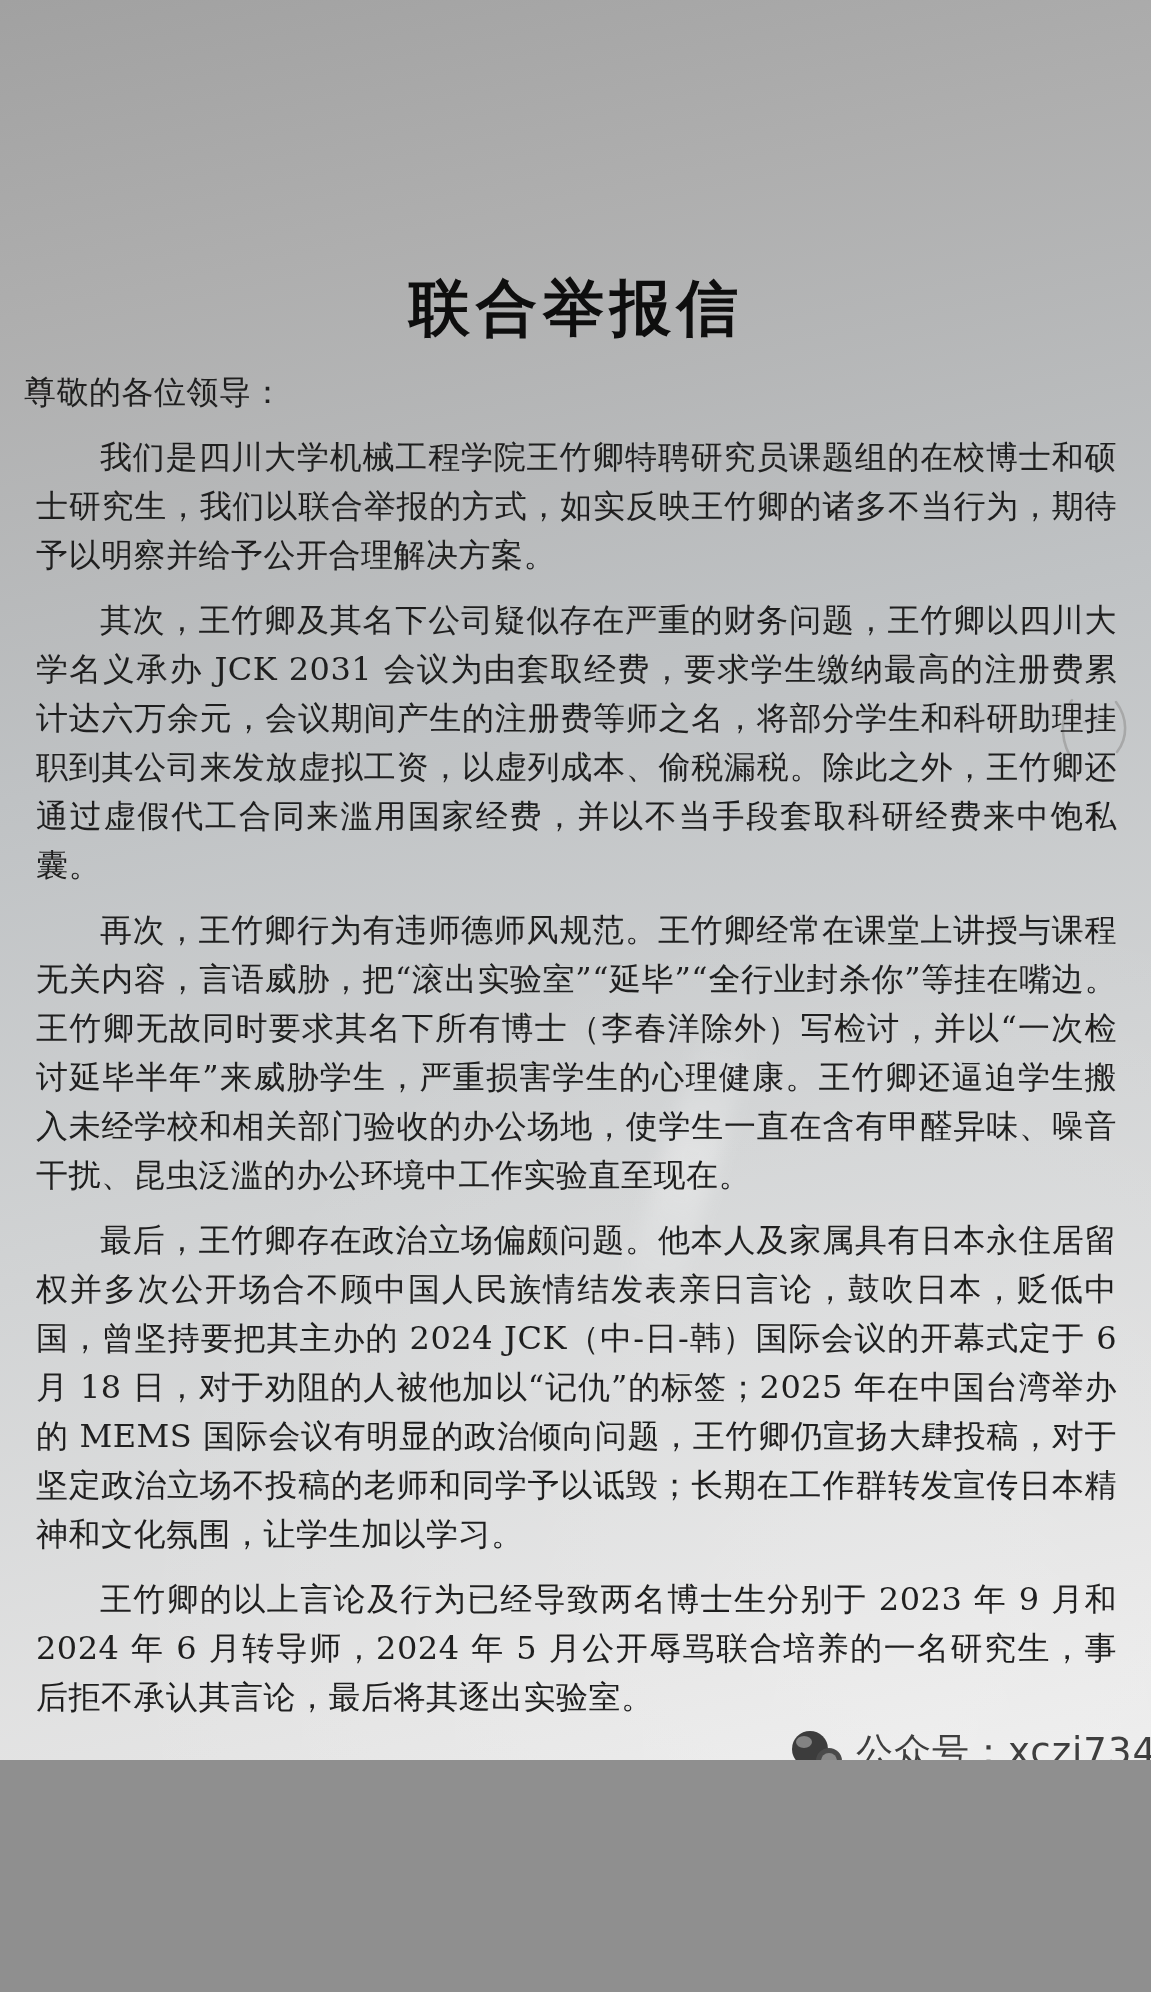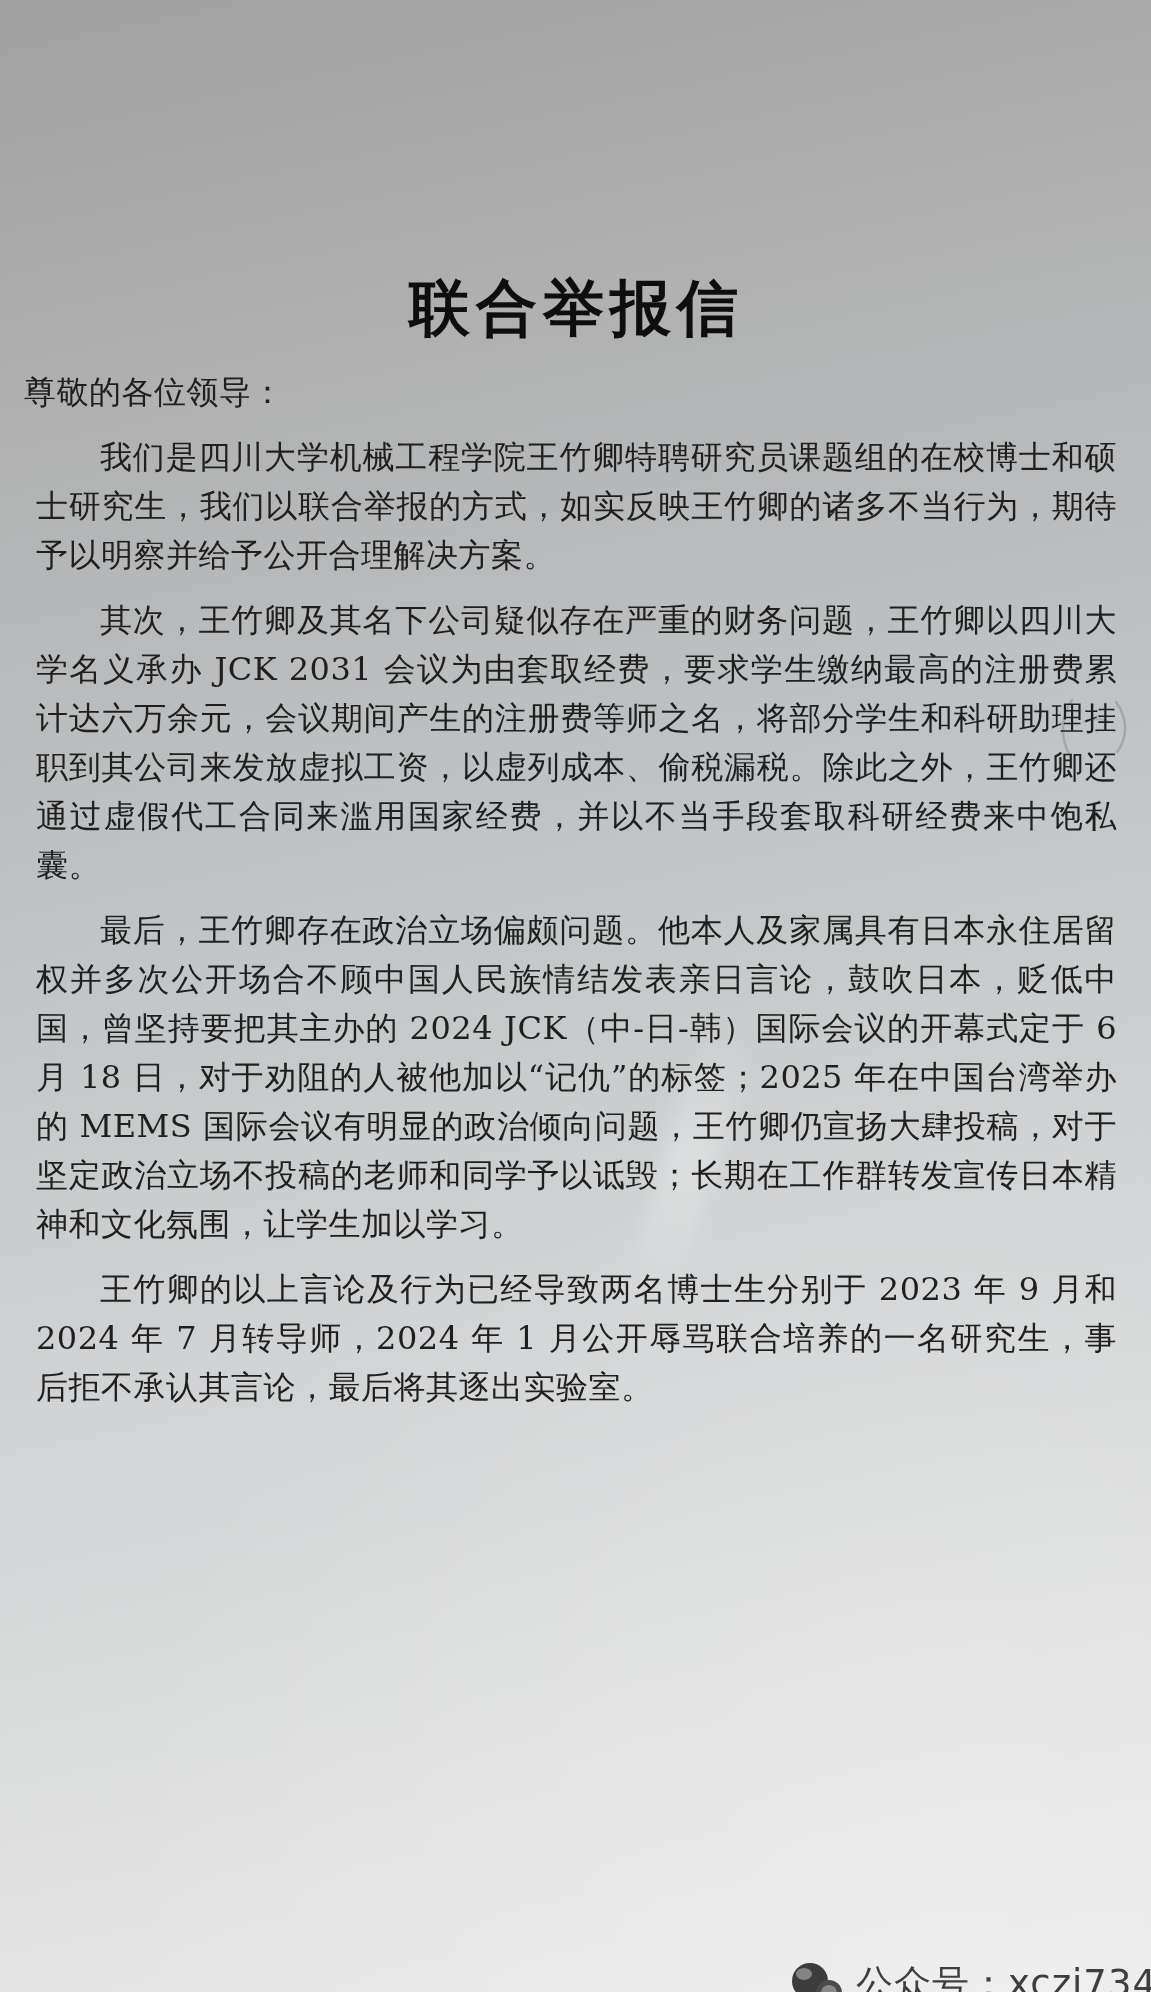--- a/index.html
+++ b/index.html
@@ -4,21 +4,21 @@
 <style>
   html, body {
     margin: 0;
     padding: 0;
     background: #8f8f8f;
     font-family: "DejaVu Serif", "Liberation Serif", serif;
   }
   .page {
     position: relative;
     width: 1151px;
-    height: 1992px;
+    height: 1760px;
     overflow: hidden;
     background:
       radial-gradient(120% 80% at 80% 98%, rgba(255,255,255,0.22), rgba(255,255,255,0) 60%),
       linear-gradient(168deg, #a1a1a1 0%, #aeaeae 16%, #bfc2c4 40%, #d1d3d4 64%, #e4e4e4 90%, #ebebeb 100%);
   }
   
   .sheen {
     position: absolute;
     left: 660px;
     top: 1010px;
@@ -100,22 +100,23 @@
     <path d="M32,30 C40,26 48,26 55,29" fill="none" stroke="#a4a4a4" stroke-width="2.4" stroke-linecap="round"></path>
     <path d="M64,10 C76,26 76,46 65,60" fill="none" stroke="#9b9b9b" stroke-width="2.6" stroke-linecap="round"></path>
   </svg>
 
   <div class="letter">
     <h1 class="title">联合举报信</h1>
     <p class="salutation">尊敬的各位领导：</p>
     <div>
         <p class="para">我们是四川大学机械工程学院王竹卿特聘研究员课题组的在校博士和硕士研究生，我们以联合举报的方式，如实反映王竹卿的诸多不当行为，期待予以明察并给予公开合理解决方案。</p>
         <p class="para">其次，王竹卿及其名下公司疑似存在严重的财务问题，王竹卿以四川大学名义承办 JCK 2031 会议为由套取经费，要求学生缴纳最高的注册费累计达六万余元，会议期间产生的注册费等师之名，将部分学生和科研助理挂职到其公司来发放虚拟工资，以虚列成本、偷税漏税。除此之外，王竹卿还通过虚假代工合同来滥用国家经费，并以不当手段套取科研经费来中饱私囊。</p>
+        <p class="para">再次，王竹卿行为有违师德师风规范。王竹卿经常在课堂上讲授与课程无关内容，言语威胁，把“滚出实验室”“延毕”“全行业封杀你”等挂在嘴边。王竹卿无故同时要求其名下所有博士（李春洋除外）写检讨，并以“一次检讨延毕半年”来威胁学生，严重损害学生的心理健康。王竹卿还逼迫学生搬入未经学校和相关部门验收的办公场地，使学生一直在含有甲醛异味、噪音干扰、昆虫泛滥的办公环境中工作实验直至现在。</p>
         <p class="para">最后，王竹卿存在政治立场偏颇问题。他本人及家属具有日本永住居留权并多次公开场合不顾中国人民族情结发表亲日言论，鼓吹日本，贬低中国，曾坚持要把其主办的 2024 JCK（中-日-韩）国际会议的开幕式定于 6 月 18 日，对于劝阻的人被他加以“记仇”的标签；2025 年在中国台湾举办的 MEMS 国际会议有明显的政治倾向问题，王竹卿仍宣扬大肆投稿，对于坚定政治立场不投稿的老师和同学予以诋毁；长期在工作群转发宣传日本精神和文化氛围，让学生加以学习。</p>
-        <p class="para">王竹卿的以上言论及行为已经导致两名博士生分别于 2023 年 9 月和 2024 年 7 月转导师，2024 年 1 月公开辱骂联合培养的一名研究生，事后拒不承认其言论，最后将其逐出实验室。</p>
+        <p class="para">王竹卿的以上言论及行为已经导致两名博士生分别于 2023 年 9 月和 2024 年 6 月转导师，2024 年 5 月公开辱骂联合培养的一名研究生，事后拒不承认其言论，最后将其逐出实验室。</p>
       </div>
 
   </div>
 
   <div class="watermark">
     <svg class="wm-icon" width="58" height="50" viewBox="0 0 58 50">
       <circle cx="22" cy="22" r="18" fill="#3c3c3c"></circle>
       <ellipse cx="16" cy="15" rx="8" ry="6" fill="#8f8f8f" opacity="0.85"></ellipse>
       <circle cx="41" cy="34" r="13" fill="#4a4a4a"></circle>
       <circle cx="41" cy="34" r="8" fill="#bdbdbd" opacity="0.55"></circle>

